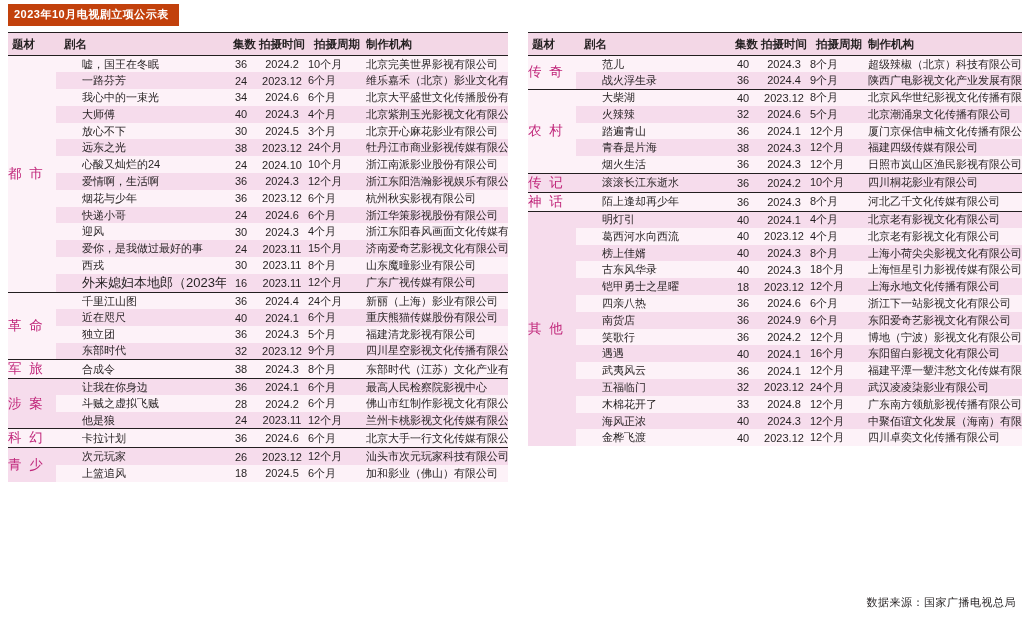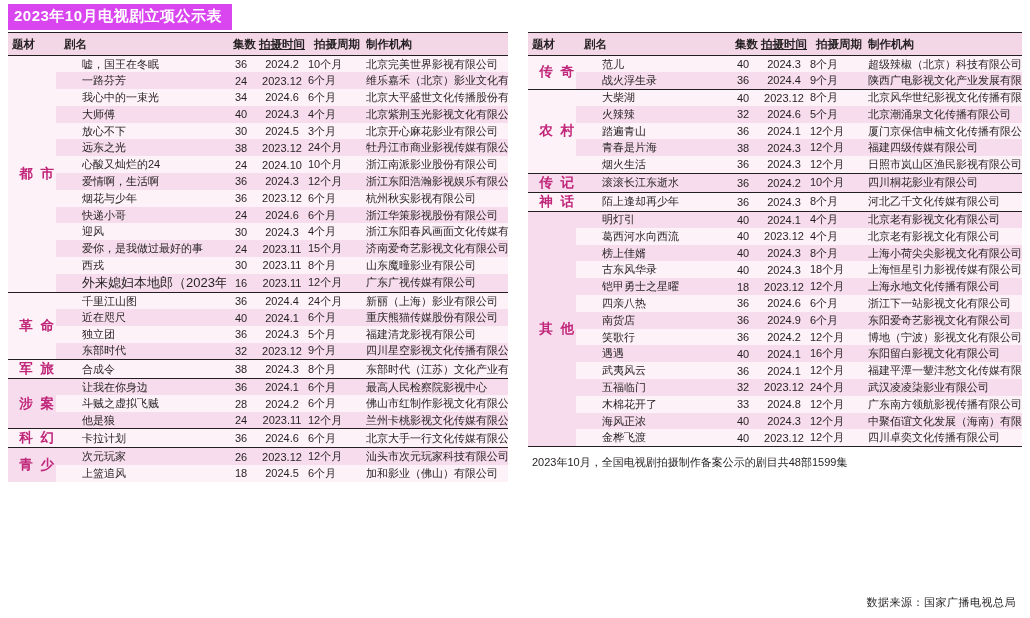--- a/index.html
+++ b/index.html
@@ -10,22 +10,22 @@
     font-size:11px;
     color:#231f20;
     position:relative;
     overflow:hidden;
   }
   .page{position:relative;width:1030px;height:618px;}
 
   
   .title-bar{
     position:absolute;left:8px;top:4px;
-    background:#d946ef;color:#ffffff;
-    font-size:15px;font-weight:bold;
+    background:#c2410c;color:#ffffff;
+    font-size:11px;font-weight:bold;
     padding:3px 10px 4px 6px;
     letter-spacing:0.5px;
   }
 
   
   .col{position:absolute;top:32px;}
   .col-left{left:8px;width:500px;}
   .col-right{left:528px;width:494px;}
 
   table{border-collapse:collapse;width:100%;table-layout:fixed;}
@@ -37,38 +37,38 @@
     border-top:1.5px solid #231f20;
     border-bottom:1.2px solid #231f20;
     height:22px;
     text-align:left;
     color:#231f20;
     margin-top:32px;
   }
   thead th.c-genre{text-align:left;padding-left:4px;}
   thead th.c-name{padding-left:8px;}
   thead th.c-eps{text-align:right;}
-  thead th.c-date{text-align:center;text-decoration:underline;}
+  thead th.c-date{text-align:center;}
   thead th.c-period{text-align:right;}
   thead th.c-org{padding-left:6px;}
 
   tbody tr{height:16.8px;}
   tbody td{
     font-size:11px;
     vertical-align:middle;
     white-space:nowrap;
     overflow:hidden;
   }
   tbody tr.alt td{background:#f7e4ef;}
   tbody tr td{background:#fdf2f8;}
   tbody tr.alt td{background:#f6dcec;}
 
   td.genre{
-    text-align:right;
-    font-weight:bold;
+    text-align:left;
+    font-weight:normal;
     font-size:13.5px;
     color:#c0267a;
     letter-spacing:2px;
     background:#fdf2f8;
   }
   td.name{padding-left:26px;}
   td.eps{text-align:center;}
   td.date{text-align:center;}
   td.period{text-align:left;}
   td.org{padding-left:6px;}
@@ -484,17 +484,16 @@
           </tr>
           <tr>
             <td class="name">金桦飞渡</td>
             <td class="eps">40</td>
             <td class="date">2023.12</td>
             <td class="period">12个月</td>
             <td class="org">四川卓奕文化传播有限公司</td>
           </tr>
         </tbody>
     </table>
-    <div class="footnote">2023年10月，全国电视剧拍摄制作备案公示的剧目共48部1599集</div>
   </div>
 
   <div class="source">数据来源：国家广播电视总局</div>
 </div>
 
 </body></html>

